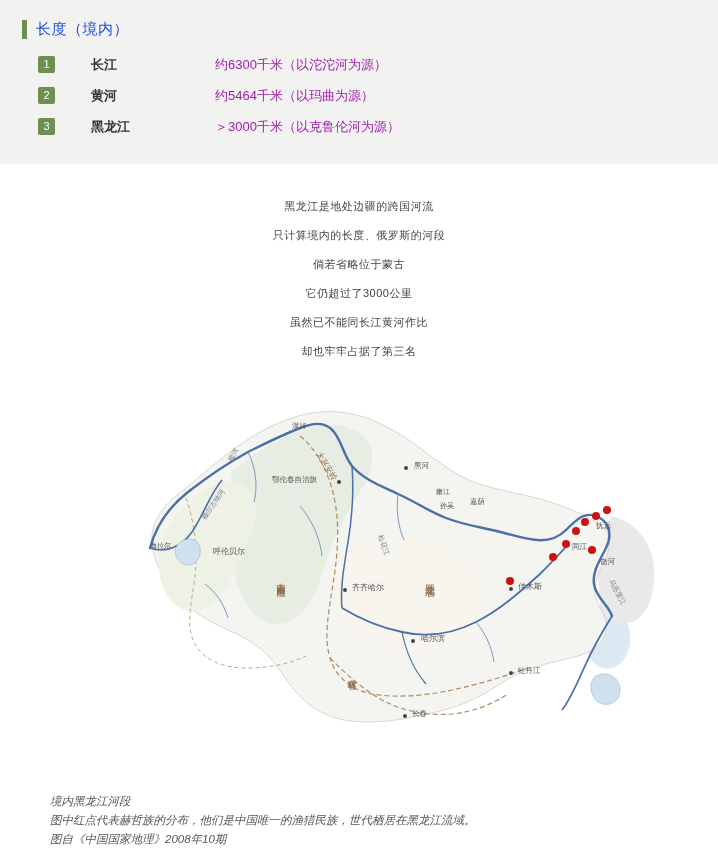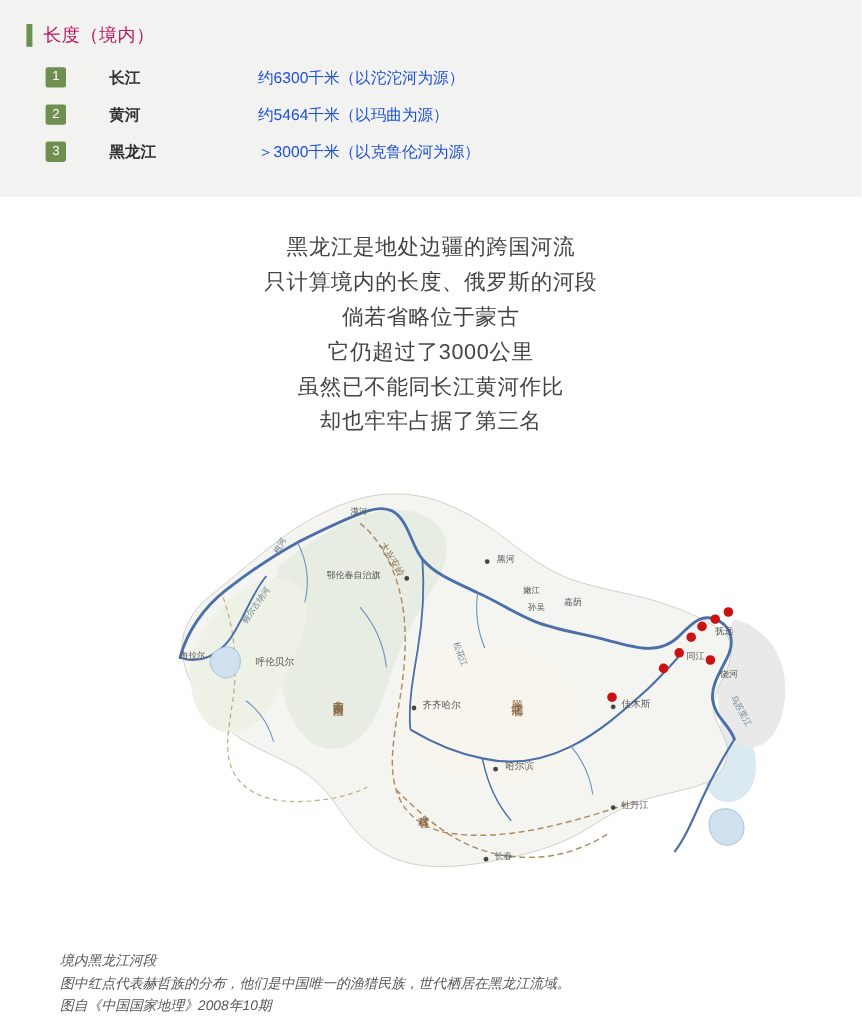--- a/index.html
+++ b/index.html
@@ -27,21 +27,21 @@
     padding: 4px 0 10px 22px;
   }
   .rank-title-bar {
     width: 5px;
     height: 19px;
     background: #6e8f4f;
     margin-right: 9px;
   }
   .rank-title {
     font-size: 15px;
-    color: #be185d;
+    color: #1d4ed8;
     letter-spacing: 0.5px;
   }
   .rank-list {
     margin: 0;
     padding: 0;
     list-style: none;
   }
   .rank-item {
     display: flex;
     align-items: center;
@@ -62,30 +62,30 @@
   .rank-name {
     font-size: 13px;
     font-weight: bold;
     color: #333;
     margin-left: 36px;
     width: 124px;
     flex: 0 0 auto;
   }
   .rank-desc {
     font-size: 13px;
-    color: #1d4ed8;
+    color: #a21caf;
   }
 
   
   .verse {
     text-align: center;
     padding: 28px 0 10px 0;
   }
   .verse-line {
-    font-size: 18px;
+    font-size: 11px;
     color: #444;
     line-height: 29px;
     letter-spacing: 0.5px;
   }
 
   
   .figure {
     position: relative;
     margin-top: 14px;
   }

